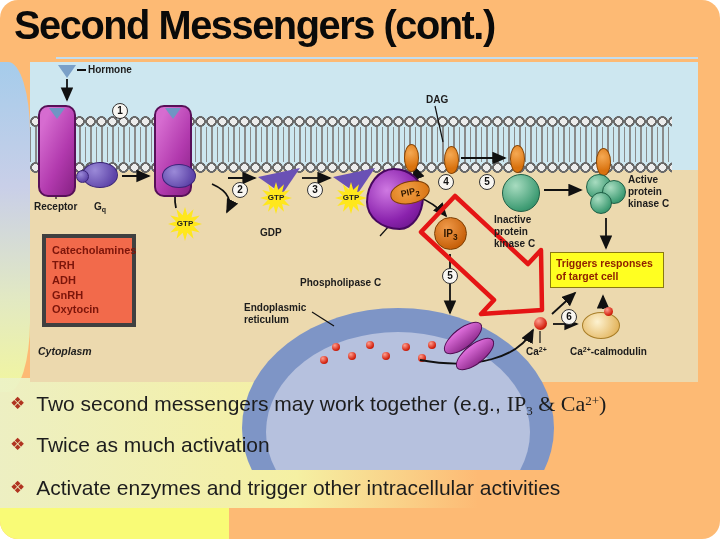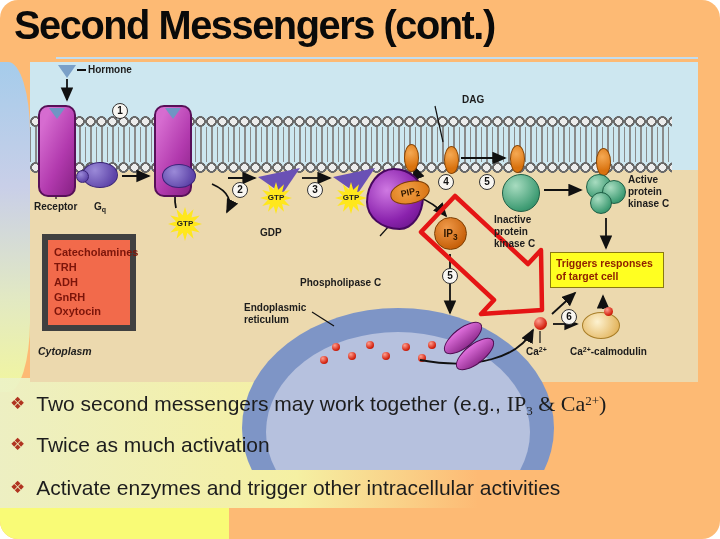--- a/index.html
+++ b/index.html
@@ -83,21 +83,21 @@
      background:#f8f6f1;font-weight:bold;font-size:10px;line-height:13px;text-align:center;color:#111;}
 
   .dlabel{position:absolute;font-weight:bold;font-size:10px;line-height:1.2;color:#1c1c1c;}
   .dlabel sub{font-size:7px;vertical-align:-2px;}
   .dlabel sup{font-size:7px;vertical-align:3px;}
   .italic{font-style:italic;font-size:10.5px;}
 
   .tbox{position:absolute;left:520px;top:190px;width:114px;box-sizing:border-box;background:#ffff21;
      border:1.5px solid #8a7a10;padding:4px 5px;font-weight:bold;font-size:10.5px;line-height:1.25;color:#8f2000;}
   .hbox{position:absolute;left:12px;top:172px;width:94px;box-sizing:border-box;background:#f26a4b;
-     border:6px solid #404040;padding:5px 6px 6px;font-weight:bold;font-size:11px;line-height:1.35;color:#7c150a;}
+     border:4px solid #404040;padding:5px 6px 6px;font-weight:bold;font-size:11px;line-height:1.35;color:#7c150a;}
 
   .overlay{position:absolute;left:0;top:0;}
 </style>
 </head>
 <body>
 
 <div class="slide">
 
   <div class="title">Second Messengers (cont.)</div>
   <div class="title-underline"></div>
@@ -183,21 +183,21 @@
     <div class="pennant" style="left:228px;top:106px;"></div>
     <div class="gtp" style="left:230px;top:120px;width:32px;height:32px;line-height:32px;">GTP</div>
     <div class="circ" style="left:277px;top:120px;">3</div>
     <div class="pennant" style="left:303px;top:106px;"></div>
     <div class="gtp" style="left:305px;top:120px;width:32px;height:32px;line-height:32px;">GTP</div>
 
     <div class="plc"></div>
     <div class="pip2"><span>PIP</span><sub>2</sub></div>
     <div class="dlabel" style="left:270px;top:176px;margin-top:39px;">Phospholipase C</div>
 
-    <div class="dlabel" style="left:396px;top:32px;margin-left:36px;">DAG</div>
+    <div class="dlabel" style="left:396px;top:32px;">DAG</div>
     <div class="dag-oval" style="left:374px;top:82px;"></div>
     <div class="dag-oval" style="left:414px;top:84px;"></div>
     <div class="dag-oval" style="left:480px;top:83px;"></div>
     <div class="circ" style="left:408px;top:112px;">4</div>
     <div class="circ" style="left:449px;top:112px;">5</div>
 
     <div class="ip3"><span>IP</span><sub>3</sub></div>
     <div class="circ" style="left:412px;top:206px;">5</div>
 
     <div class="pkc" style="left:472px;top:112px;width:38px;height:38px;"></div>

